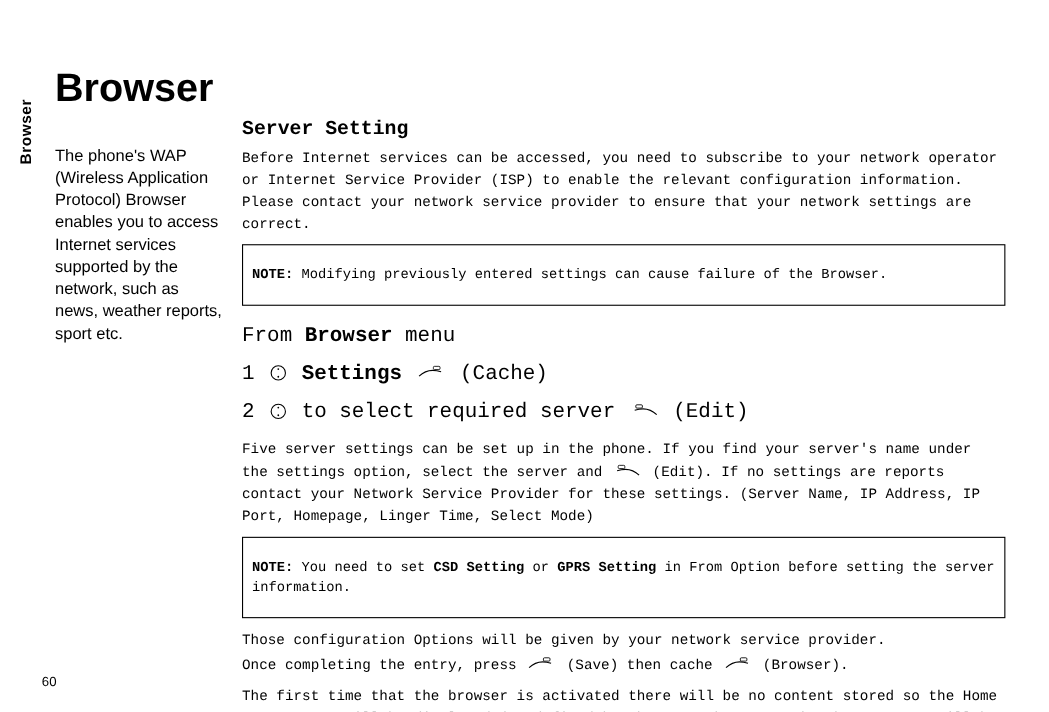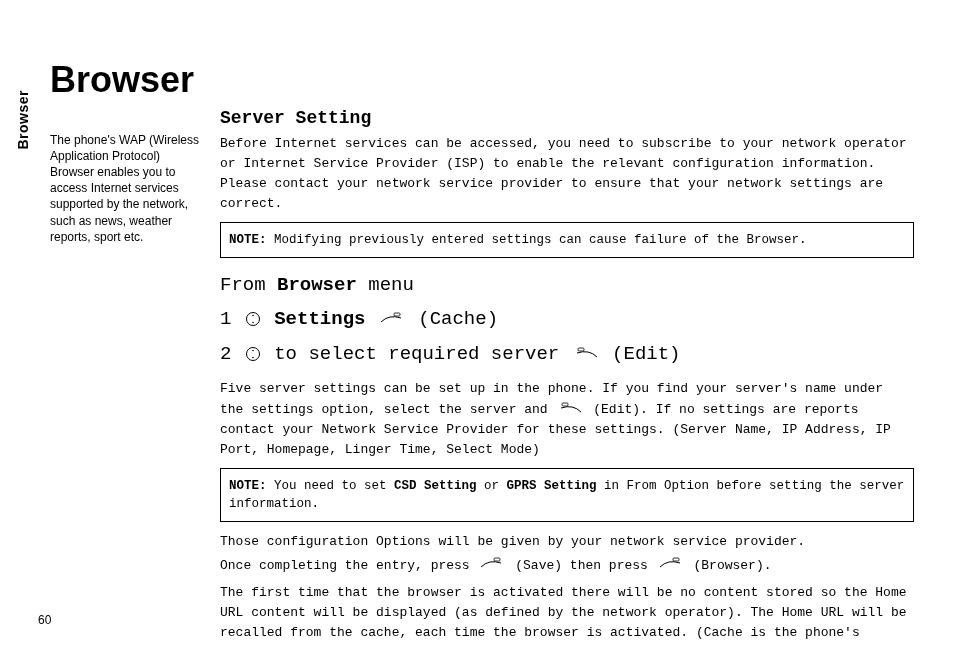--- a/index.html
+++ b/index.html
@@ -39,41 +39,41 @@
     display: flex;
     align-items: flex-start;
   }
   .left-col {
     width: 170px;
     flex: 0 0 170px;
     padding-right: 18px;
     box-sizing: border-box;
   }
   .intro-aside {
-    font-size: 12px;
+    font-size: 15px;
     line-height: 1.35;
     margin-top: 24px;
   }
   .right-col {
     flex: 1;
     font-family: Liberation Mono, monospace;
   }
   .section-title {
     font-size: 18px;
     font-weight: bold;
     margin: 0 0 6px 0;
   }
   .body-text {
     font-size: 13px;
     line-height: 1.55;
     margin: 0 0 8px 0;
   }
   .note-box {
     border: 1.5px solid #000;
-    padding: 8px 8px;
+    padding: 18px 8px;
     font-size: 12.5px;
     line-height: 1.45;
     margin: 6px 0 10px 0;
   }
   .note-box .note-label {
     font-weight: bold;
   }
   .steps {
     font-size: 19px;
     line-height: 1.8;
@@ -175,21 +175,21 @@
       </div>
 
       <p class="body-text" style="margin-bottom:2px">Those configuration Options will be given by your network service provider.</p>
 
       <p class="body-text">
         <span>Once completing the entry, press </span><span class="icon">
           <svg width="26" height="14" viewBox="0 0 26 14">
               <path d="M2 10 Q 10 2 22 6" fill="none" stroke="#000" stroke-width="1"></path>
               <rect x="15" y="1" width="6" height="3" rx="1" fill="none" stroke="#000" stroke-width="0.8"></rect>
             </svg>
-        </span><span> (Save) then press </span><span class="icon">
+        </span><span> (Save) then cache </span><span class="icon">
           <svg width="26" height="14" viewBox="0 0 26 14">
               <path d="M2 10 Q 10 2 22 6" fill="none" stroke="#000" stroke-width="1"></path>
               <rect x="15" y="1" width="6" height="3" rx="1" fill="none" stroke="#000" stroke-width="0.8"></rect>
             </svg>
         </span><span> (Browser).</span>
       </p>
 
       <p class="body-text">The first time that the browser is activated there will be no content stored so the Home URL content will be displayed (as defined by the network operator). The Home URL will be recalled from the cache, each time the browser is activated. (Cache is the phone's memory that stores content downloaded in the past).</p>
 
     </div>

